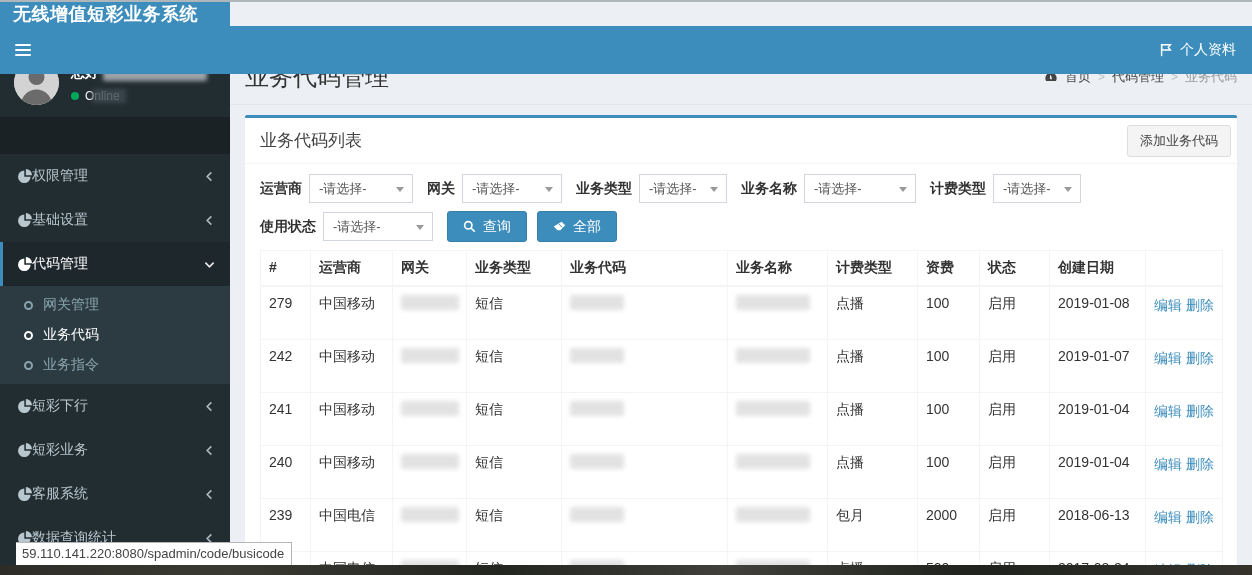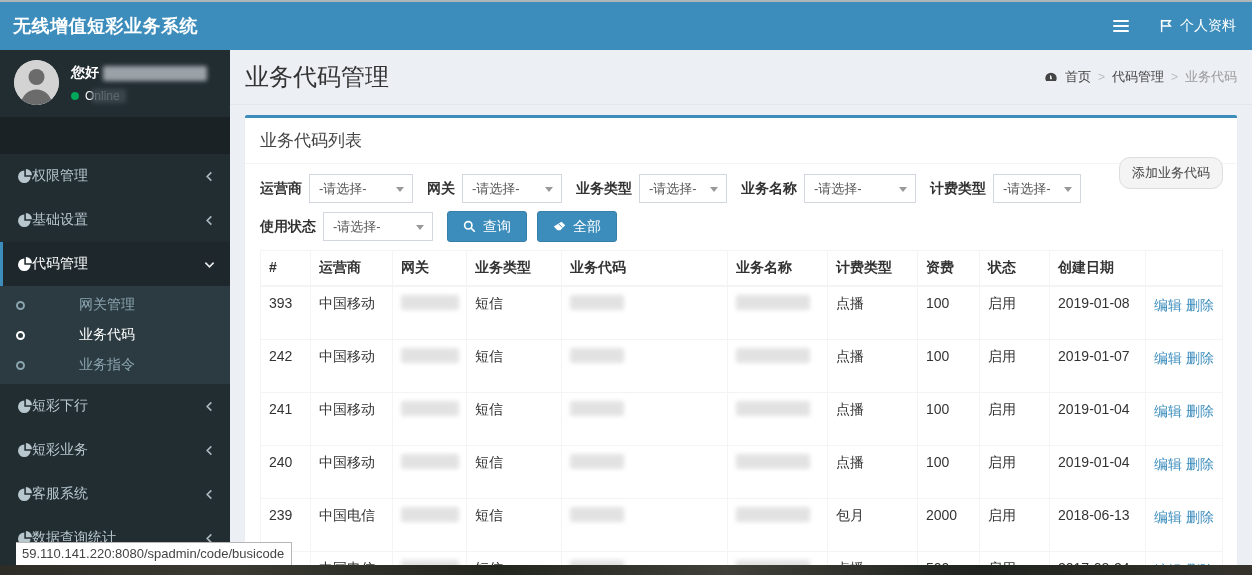--- a/index.html
+++ b/index.html
@@ -4,24 +4,24 @@
 <style>
   * { margin:0; padding:0; box-sizing:border-box; }
   html,body { width:1252px; height:575px; overflow:hidden; }
   body { font-family:"Liberation Sans","DejaVu Sans",sans-serif; background:#ecf0f5; position:relative; }
   .screen { position:absolute; inset:0; }
 
   
   .win-top { position:absolute; top:0; left:0; right:0; height:2px; background:#aeb6ba; z-index:30; }
 
   
-  header { position:absolute; top:2px; left:0; right:0; height:48px; display:flex; z-index:20; }
+  header { position:absolute; top:2px; left:0; right:0; height:48px; display:flex; z-index:20;flex-direction:column; }
   .logo { width:230px; background:#3c8dbc; color:#fff; font-size:18px; font-weight:bold;
           display:flex; align-items:center; padding-left:13px; letter-spacing:.5px; }
-  .navbar { flex:1; background:#3c8dbc; display:flex; align-items:center; justify-content:flex-end; }
+  .navbar { flex:1; background:#3c8dbc; display:flex; align-items:center; justify-content:space-between; }
   .hamburger { width:45px; height:48px; display:flex; flex-direction:column; justify-content:center; align-items:center; gap:3px; cursor:pointer; }
   .hamburger i { display:block; width:16px; height:2px; background:#fff; border-radius:1px; }
   .nav-right { display:flex; align-items:center; gap:7px; color:#fff; font-size:14px; padding:0 16px; height:48px; cursor:pointer; }
 
   
   aside { position:absolute; top:50px; left:0; width:230px; bottom:10px; background:#222d32; z-index:10; }
   .user-panel { display:flex; padding:10px 10px 12px 14px; gap:12px; align-items:flex-start; }
   .avatar { width:45px; height:45px; border-radius:50%; overflow:hidden; background:#dcdcdc; flex:none; }
   .user-info { padding-top:4px; }
   .greet { color:#fff; font-size:14px; font-weight:bold; display:flex; align-items:center; gap:4px; }
@@ -34,43 +34,43 @@
   .sidebar-strip { height:37px; background:#1a2226; }
 
   
   .menu { font-size:14px; }
   .menu-item { height:44px; display:flex; align-items:center; padding:0 15px; color:#b8c7ce; cursor:pointer; border-left:3px solid transparent; }
   .menu-item .lbl { flex:1; }
   .menu-item svg.pie { width:14px; height:14px; flex:none; }
   .menu-item svg.chev { width:11px; height:11px; flex:none; opacity:.9; }
   .menu-item.active { background:#1e282c; color:#fff; border-left-color:#3c8dbc; }
   .submenu { background:#2c3b41; padding:4px 0; }
-  .submenu-item { height:30px; display:flex; align-items:center; padding-left:16px; color:#8aa4af; font-size:14px; cursor:pointer;gap:44px; }
+  .submenu-item { height:30px; display:flex; align-items:center; padding-left:24px; color:#8aa4af; font-size:14px; cursor:pointer; }
   .submenu-item .circ { width:9px; height:9px; border:2px solid #8aa4af; border-radius:50%; margin-right:10px; }
   .submenu-item.active { color:#fff; }
   .submenu-item.active .circ { border-color:#fff; }
 
   
   main { position:absolute; top:50px; left:230px; right:0; bottom:10px; background:#ecf0f5; overflow:hidden; }
   .content-header { height:55px; display:flex; align-items:center; justify-content:space-between;
                     padding:0 15px; border-bottom:1px solid #e4e7ea; }
   .content-header h1 { font-size:24px; font-weight:normal; color:#333; }
   .breadcrumb { display:flex; align-items:center; gap:7px; font-size:13px; color:#444; }
   .breadcrumb .crumb { color:#444; text-decoration:none; cursor:pointer; }
   .breadcrumb .sep { color:#b9bfc4; font-size:12px; }
   .breadcrumb .current { color:#999; }
   .breadcrumb svg { width:14px; height:14px; }
 
   .box { margin:10px 15px 0; background:#fff; border-top:3px solid #3c8dbc;
          box-shadow:0 1px 1px rgba(0,0,0,.1); border-radius:2px; }
   .box-header { position:relative; padding:11px 15px; }
   .box-title { font-size:17px; color:#444; }
-  .btn-default { position:absolute; right:14px; top:7px; background:#f4f4f4; border:1px solid #ddd;
-                 color:#444; font-size:13px; padding:6px 12px; border-radius:11px; cursor:pointer;
-                 font-family:inherit;margin-top:32px; }
+  .btn-default { position:absolute; right:6px; top:7px; background:#f4f4f4; border:1px solid #ddd;
+                 color:#444; font-size:13px; padding:6px 12px; border-radius:3px; cursor:pointer;
+                 font-family:inherit; }
   .box-body { padding:10px 15px 15px; border-top:1px solid #f4f4f4; }
 
   
   .filter-row { display:flex; align-items:center; flex-wrap:wrap; margin-bottom:8px; }
   .f-group { display:flex; align-items:center; margin-right:14px; }
   .f-group label { font-weight:bold; font-size:14px; color:#333; margin-right:7px; white-space:nowrap; }
   .select { position:relative; height:29px; border:1px solid #d2d6de; background:#fff; color:#555;
             font-size:13px; display:flex; align-items:center; padding:0 16px 0 9px; cursor:pointer; }
   .select .caret { position:absolute; right:8px; top:12px; width:0; height:0;
                    border-left:4px solid transparent; border-right:4px solid transparent; border-top:5px solid #999; }
@@ -346,21 +346,21 @@
                 <th>业务名称</th>
                 <th>计费类型</th>
                 <th>资费</th>
                 <th>状态</th>
                 <th>创建日期</th>
                 <th></th>
               </tr>
             </thead>
           <tbody>
               <tr>
-                <td>393</td>
+                <td>279</td>
                 <td>中国移动</td>
                 <td><span class="redact rd-gw"></span></td>
                 <td>短信</td>
                 <td><span class="redact rd-code"></span></td>
                 <td><span class="redact rd-name"></span></td>
                 <td>点播</td>
                 <td>100</td>
                 <td>启用</td>
                 <td>2019-01-08</td>
                 <td class="actions"><a class="link">编辑</a> <a class="link">删除</a></td>

